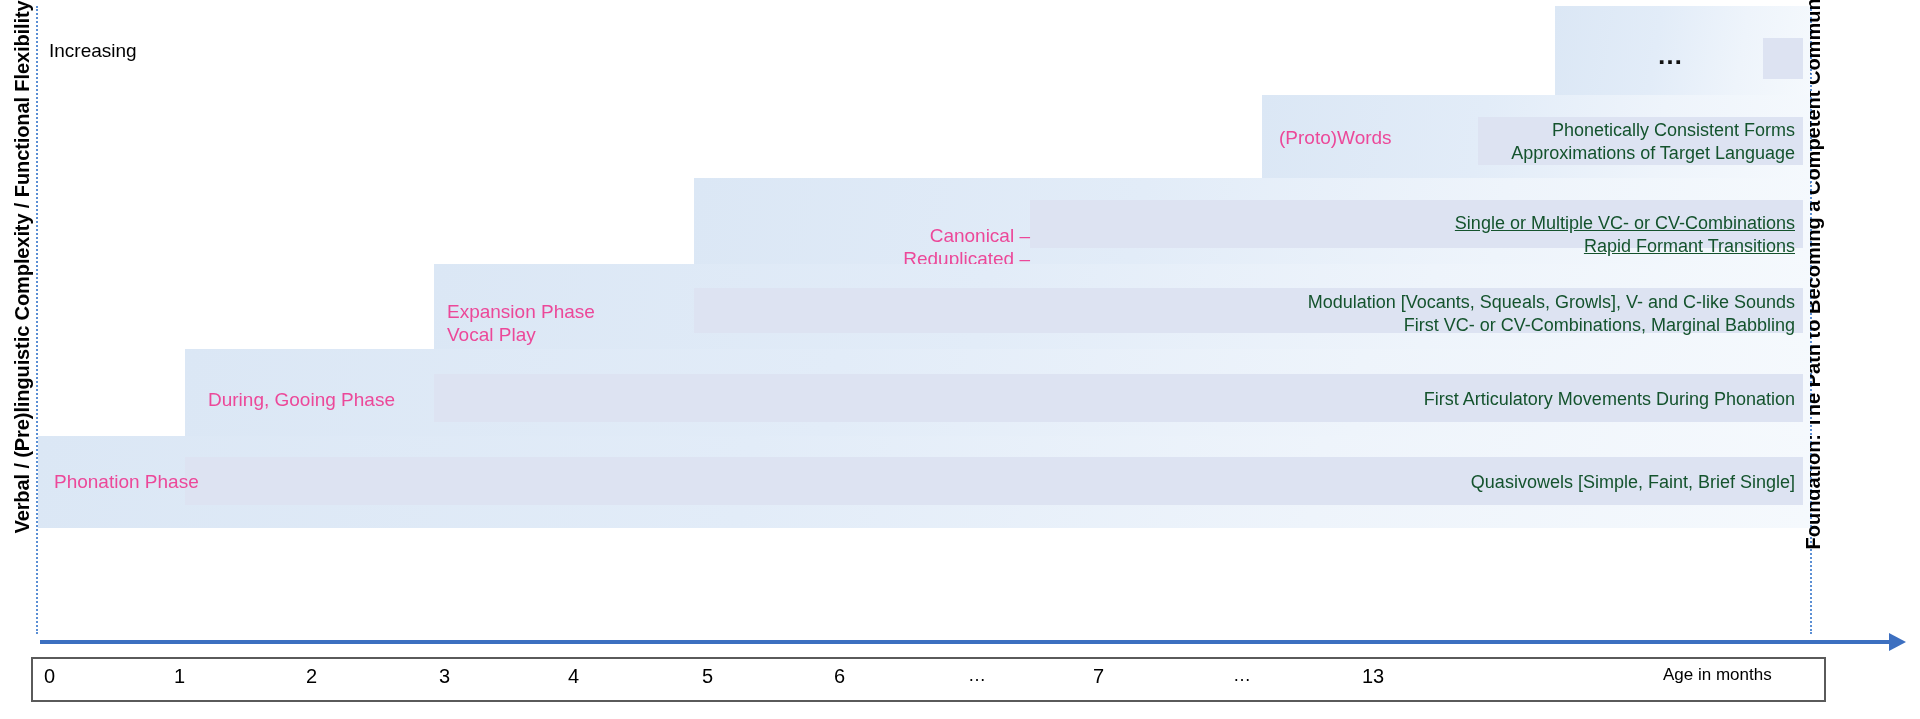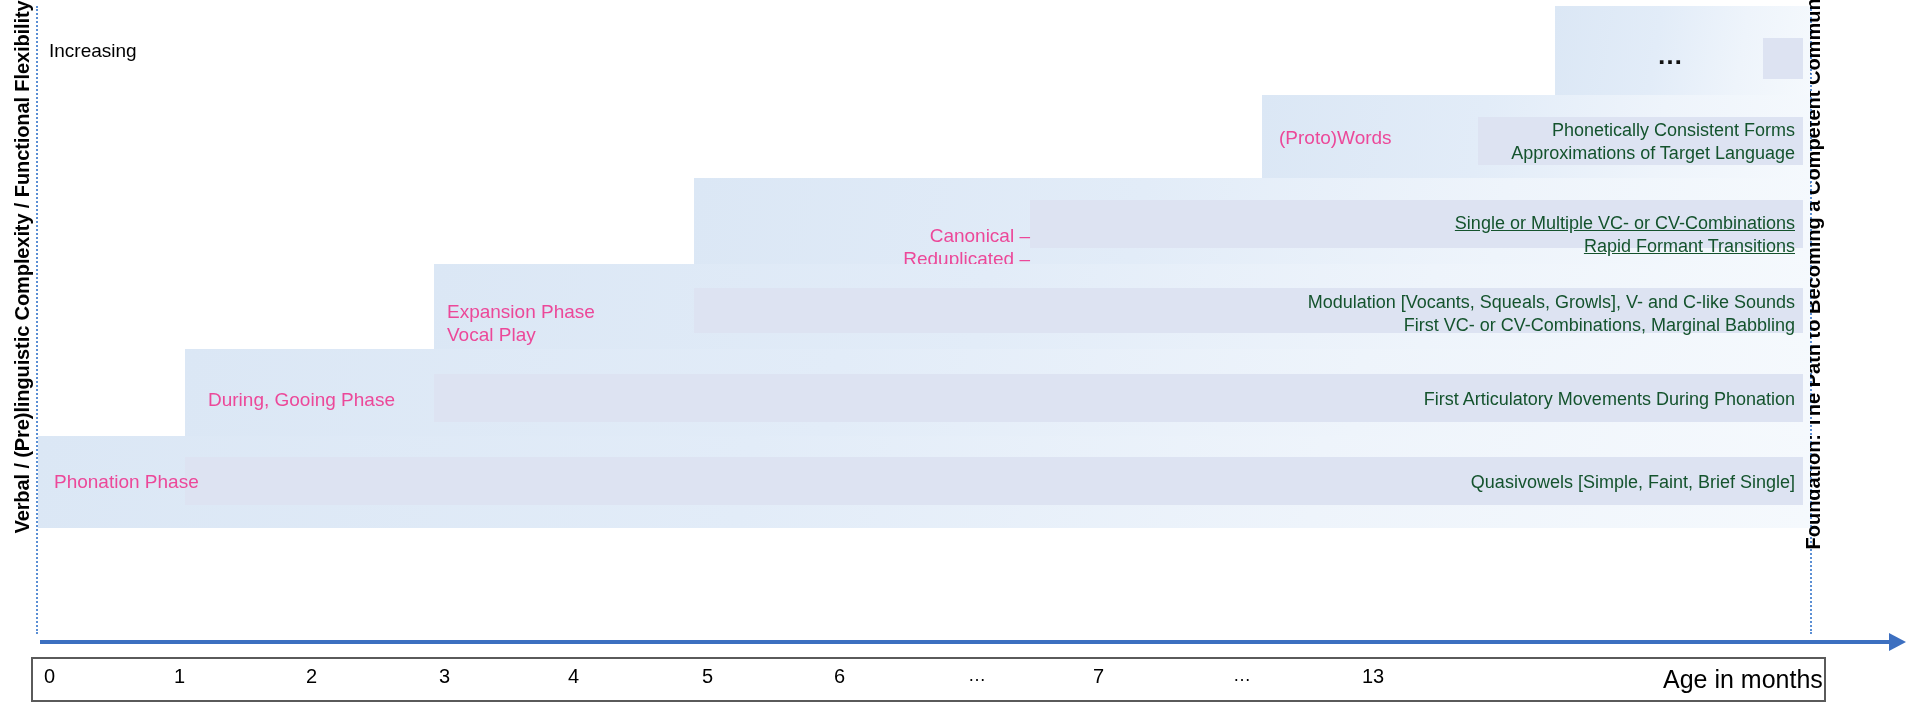--- a/index.html
+++ b/index.html
@@ -149,21 +149,21 @@
     top: 665px;
     font-size: 20px;
     text-align: left;
     white-space: nowrap;
   }
   .tick.ell { font-size: 18px; letter-spacing: 2px; }
   .axis-caption {
     position: absolute;
     top: 665px;
     left: 1663px;
-    font-size: 25px;
+    font-size: 17px;
     white-space: nowrap;
   }
 </style>
 </head>
 <body>
 
 <div id="canvas">
 
   <div class="vaxis"></div>
   <div class="vaxis-right"></div>

